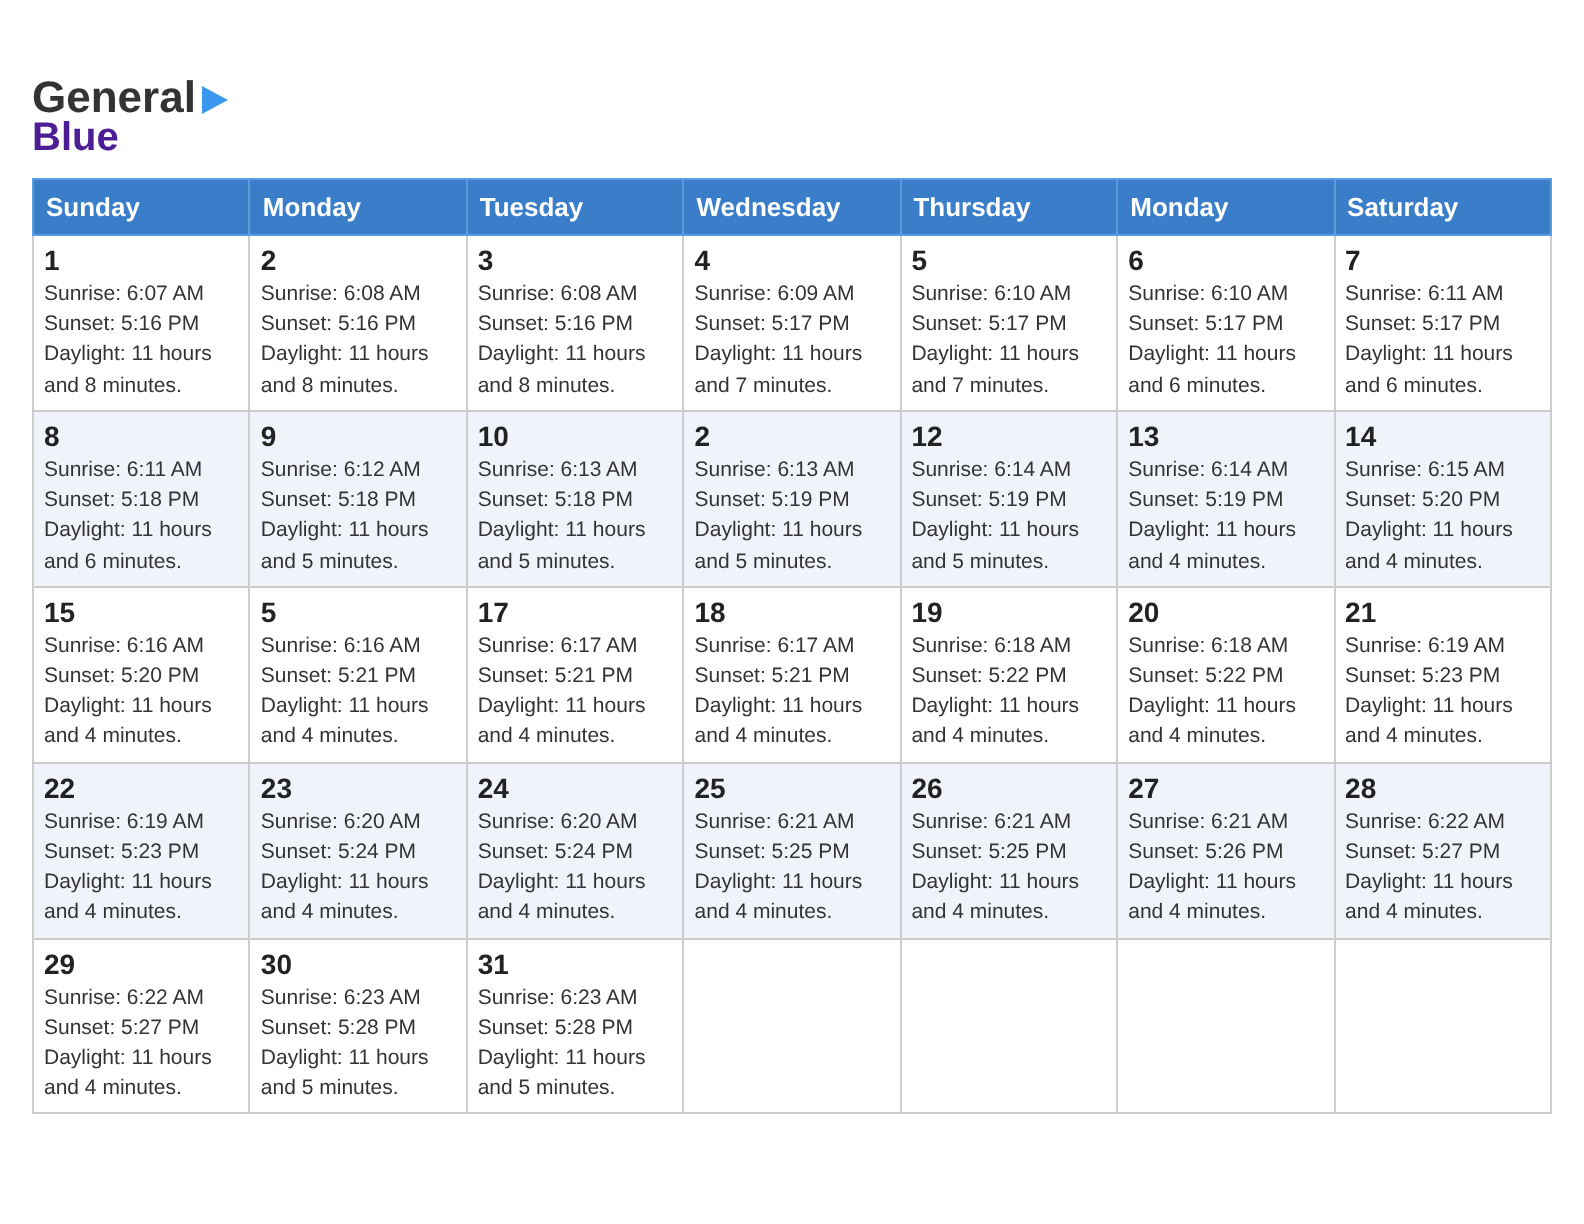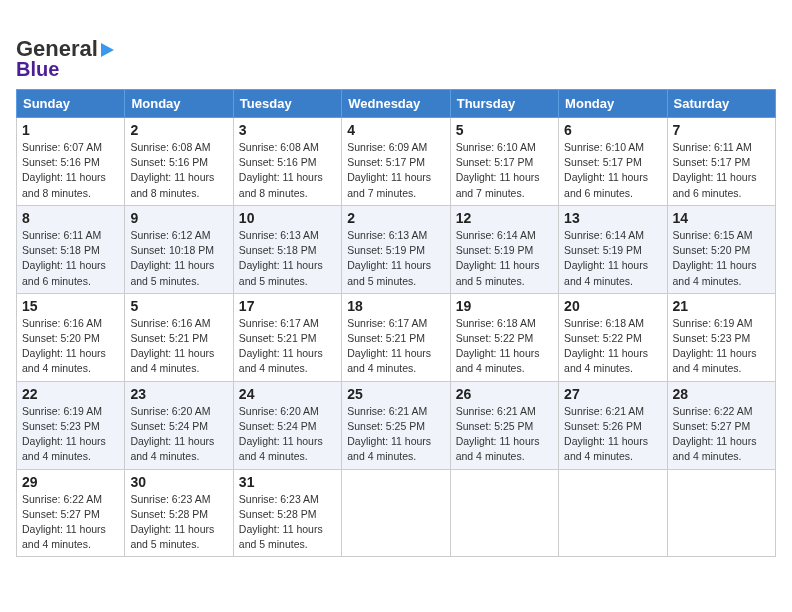--- a/index.html
+++ b/index.html
@@ -152,21 +152,21 @@
       <tr>
         <td>
           <span class="day-number">8</span>
           <div class="day-info" style="white-space: pre-line;">Sunrise: 6:11 AM
 Sunset: 5:18 PM
 Daylight: 11 hours and 6 minutes.</div>
         </td>
         <td>
           <span class="day-number">9</span>
           <div class="day-info" style="white-space: pre-line;">Sunrise: 6:12 AM
-Sunset: 10:18 PM
+Sunset: 5:18 PM
 Daylight: 11 hours and 5 minutes.</div>
         </td>
         <td>
           <span class="day-number">10</span>
           <div class="day-info" style="white-space: pre-line;">Sunrise: 6:13 AM
 Sunset: 5:18 PM
 Daylight: 11 hours and 5 minutes.</div>
         </td>
         <td>
           <span class="day-number">2</span>

